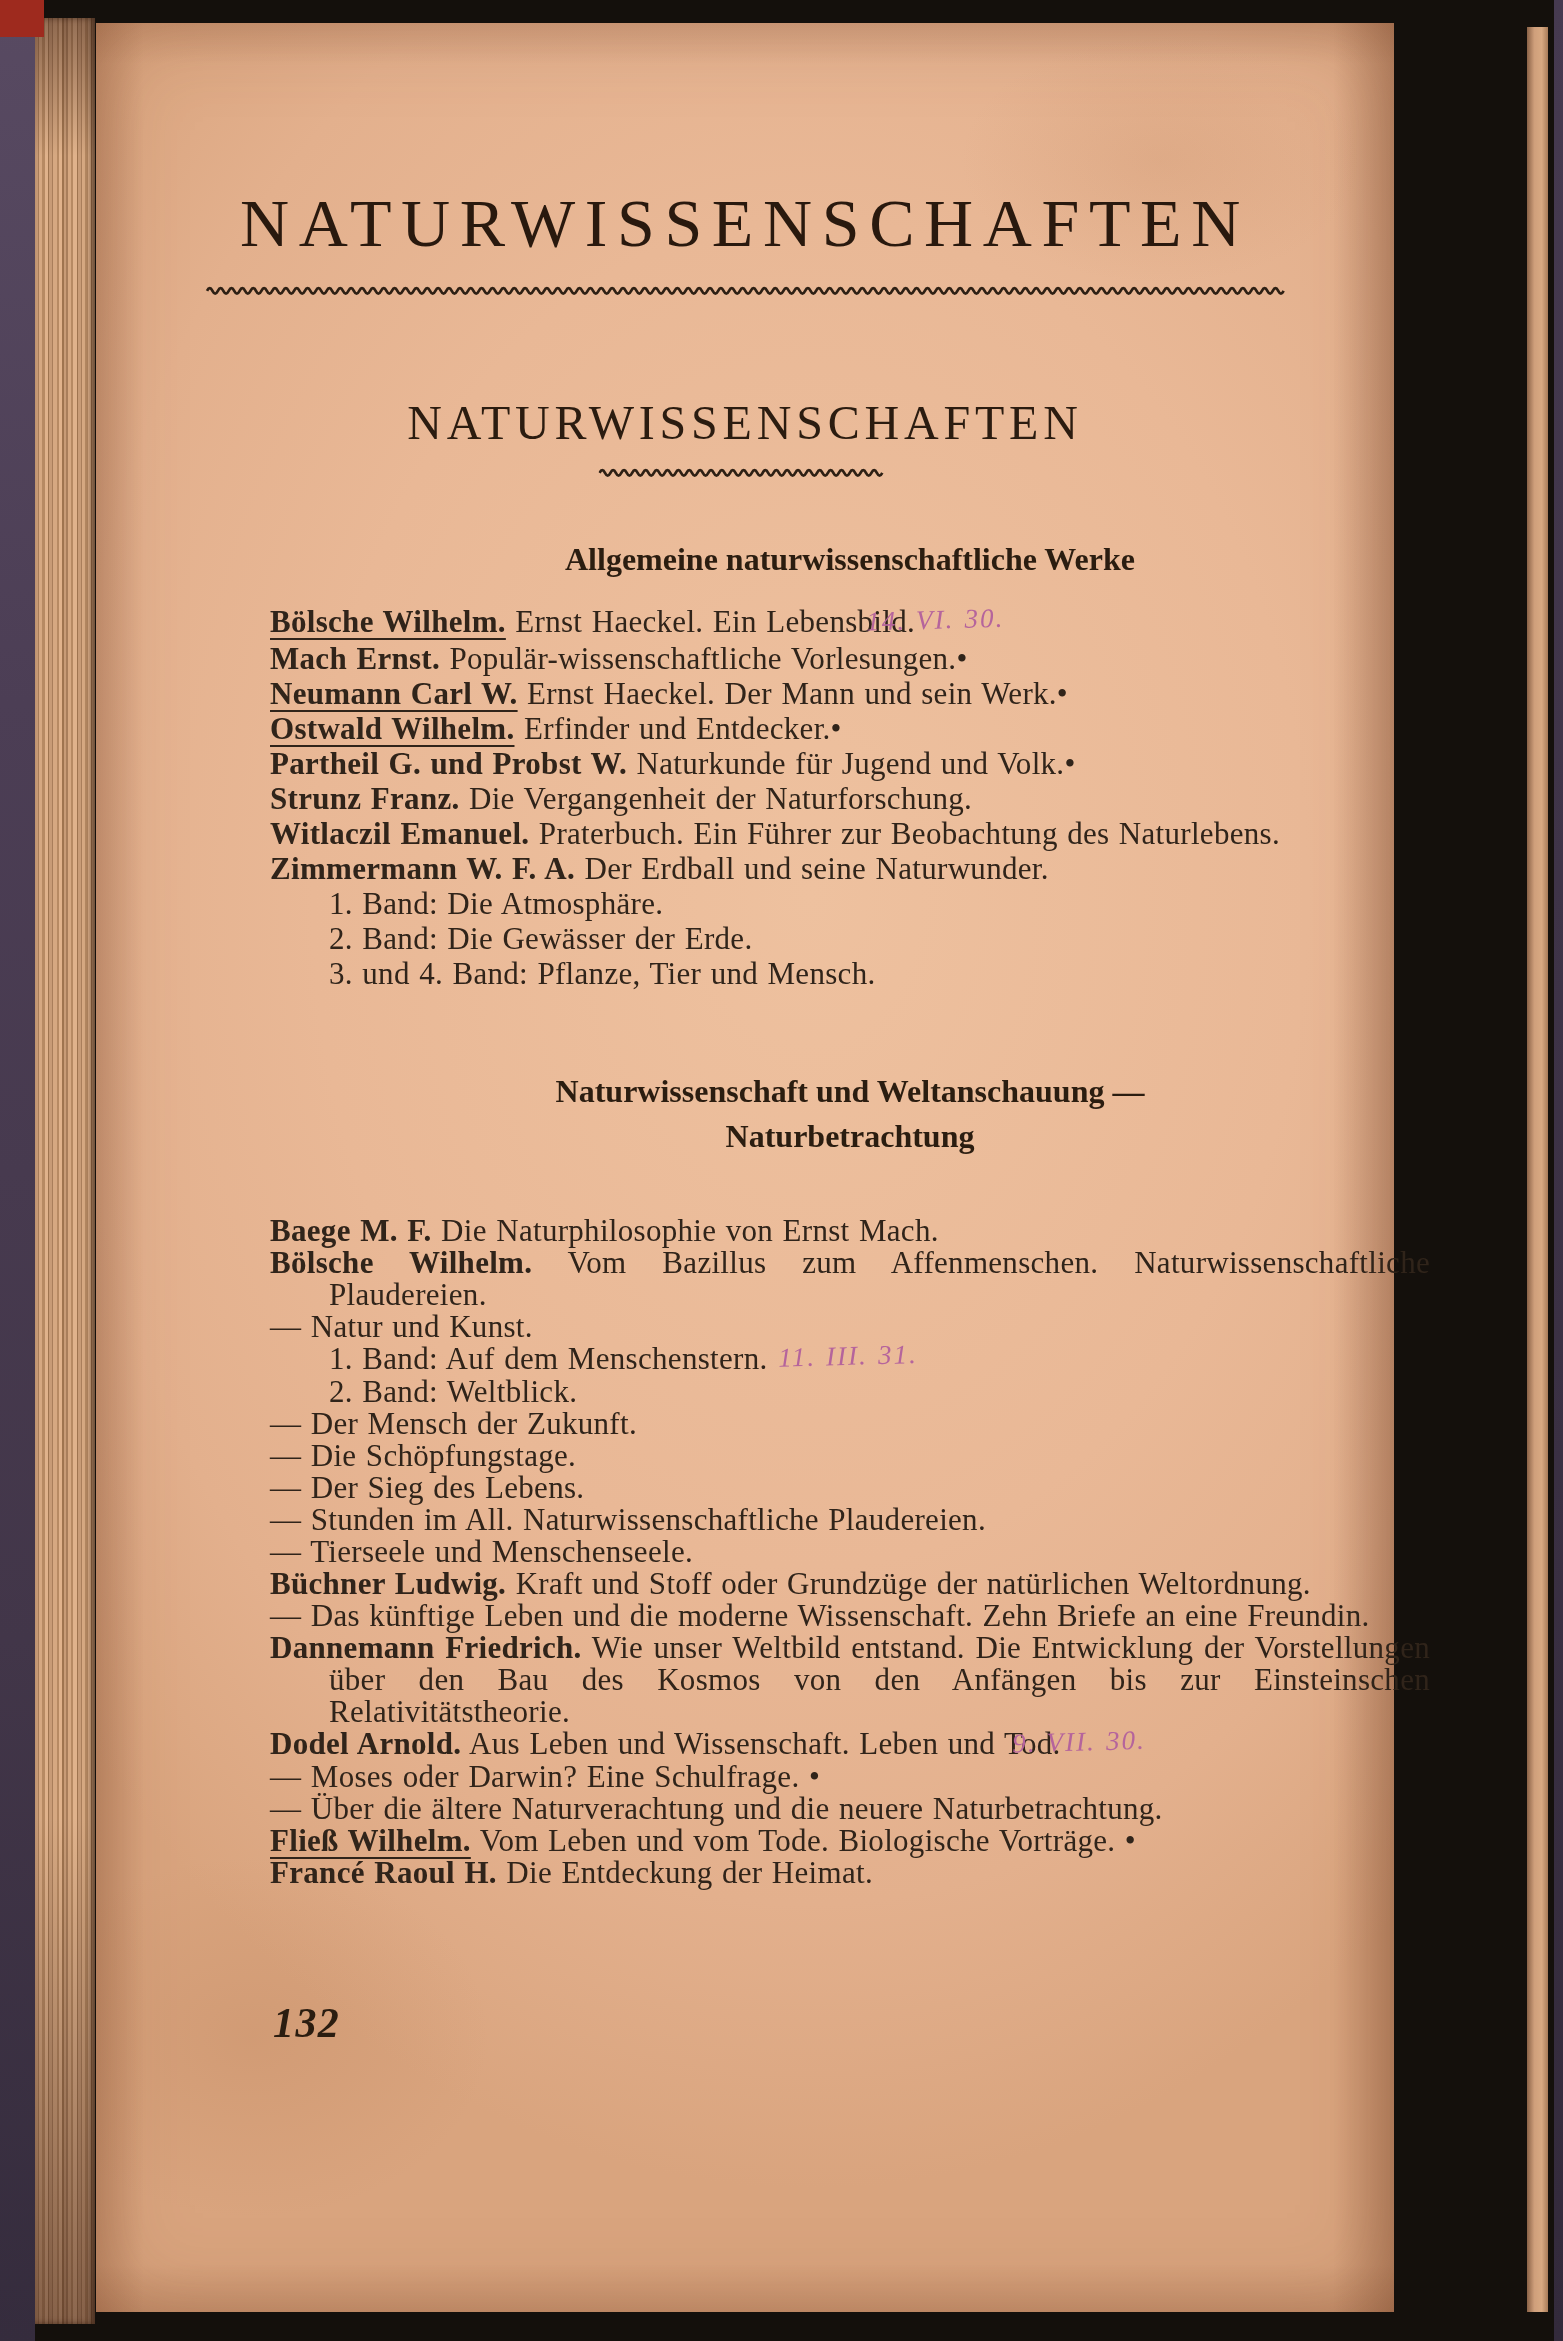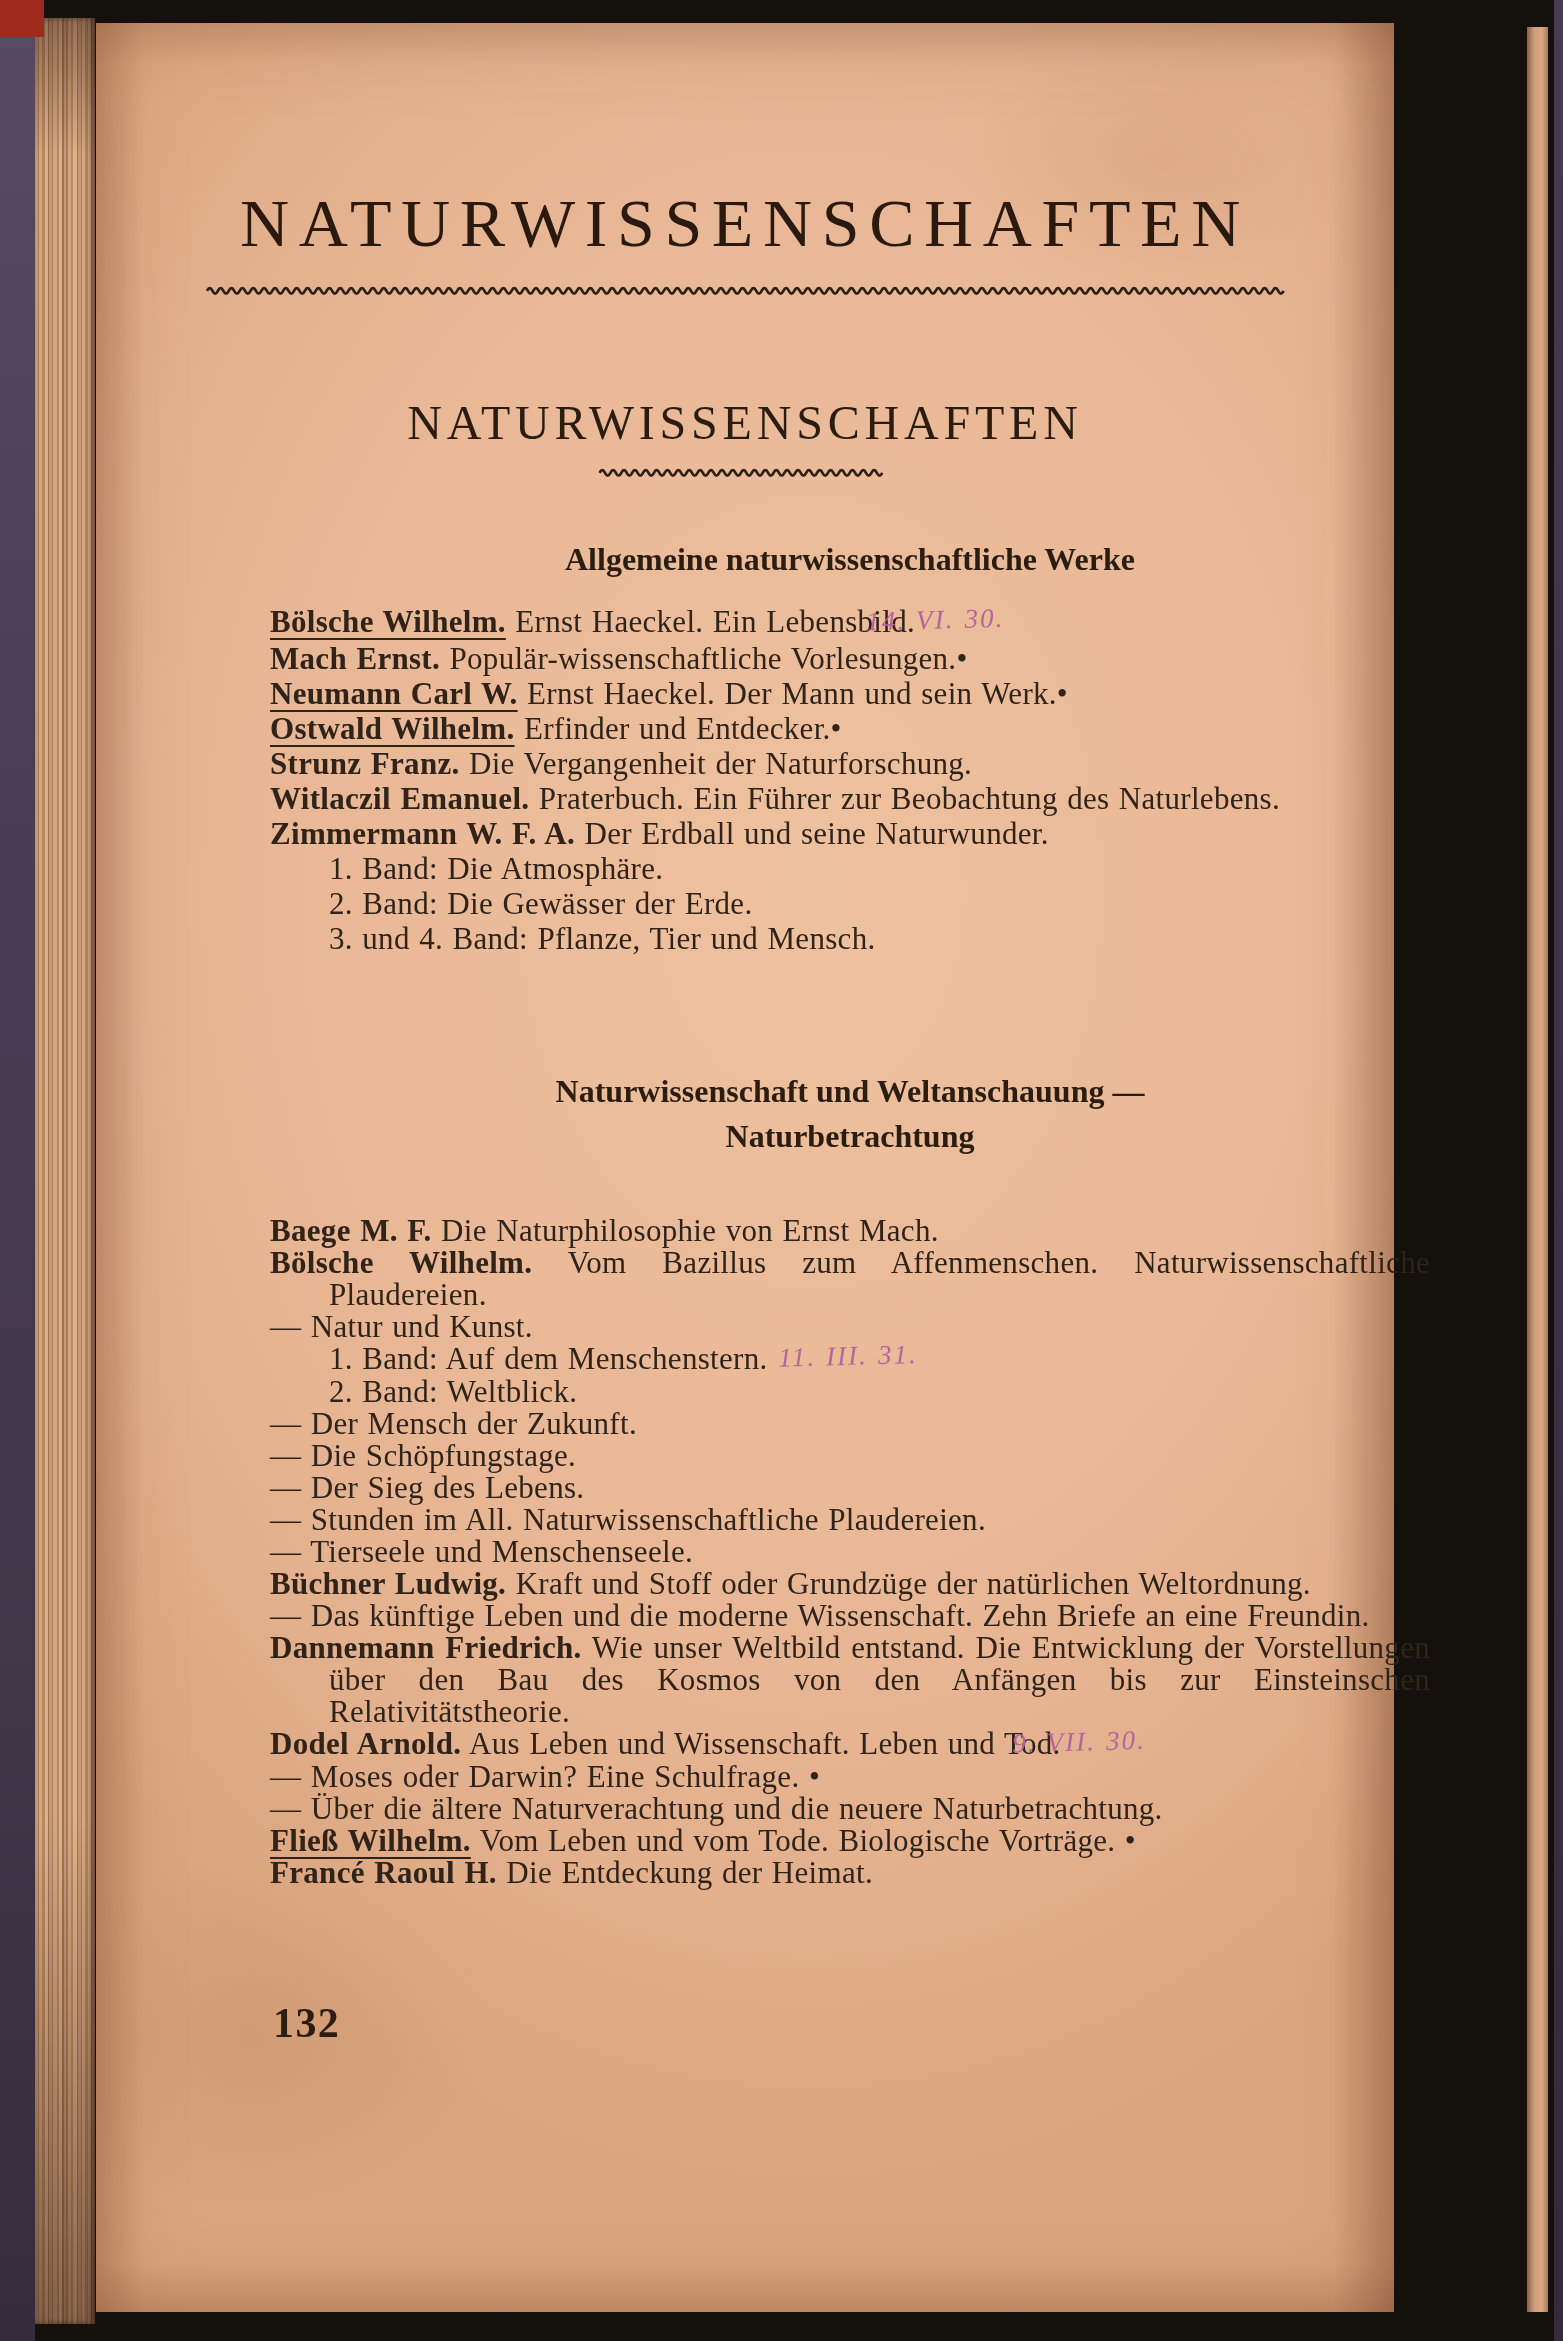--- a/index.html
+++ b/index.html
@@ -51,21 +51,21 @@
   .s1{top:581px;line-height:35px;}
   .s2{top:1192px;line-height:32px;}
   .entry{margin:0;padding-left:59px;text-indent:-59px;text-align:justify;}
   .subitem{margin:0;padding-left:59px;text-indent:0;text-align:left;}
   .author{font-weight:bold;}
   .underline{text-decoration:underline;text-decoration-thickness:2px;text-underline-offset:5.5px;}
   .dash{font-weight:normal;}
   .hand{color:#b5649c;font-style:italic;font-size:27px;letter-spacing:2px;white-space:nowrap;
         position:relative;top:-4.1px;display:inline-block;transform:rotate(-1.5deg);}
   .pagenum{position:absolute;top:1976px;left:177px;font-size:42px;font-weight:bold;
-        color:#2b1d10;letter-spacing:1.4px;}
+        font-style:italic;color:#2b1d10;letter-spacing:1.4px;}
 </style>
 </head>
 <body>
 
 <div class="scene">
   <div class="cover-left"></div>
   <div class="edges"></div>
   <div class="red-patch"></div>
 
   <div class="page">
@@ -78,20 +78,21 @@
     <svg class="wave w2" width="293" height="13.6" viewBox="0 0 430 20">
         <path d="M1 10 q4 -8 8 0 q4 8 8 0 q4 -8 8 0 q4 8 8 0 q4 -8 8 0 q4 8 8 0 q4 -8 8 0 q4 8 8 0 q4 -8 8 0 q4 8 8 0 q4 -8 8 0 q4 8 8 0 q4 -8 8 0 q4 8 8 0 q4 -8 8 0 q4 8 8 0 q4 -8 8 0 q4 8 8 0 q4 -8 8 0 q4 8 8 0 q4 -8 8 0 q4 8 8 0 q4 -8 8 0 q4 8 8 0 q4 -8 8 0 q4 8 8 0 q4 -8 8 0 q4 8 8 0 q4 -8 8 0 q4 8 8 0 q4 -8 8 0 q4 8 8 0 q4 -8 8 0 q4 8 8 0 q4 -8 8 0 q4 8 8 0 q4 -8 8 0 q4 8 8 0 q4 -8 8 0 q4 8 8 0 q4 -8 8 0 q4 8 8 0 q4 -8 8 0 q4 8 8 0 q4 -8 8 0 q4 8 8 0 q4 -8 8 0 q4 8 8 0 q4 -8 8 0 q4 8 8 0 q4 -8 8 0 q4 8 8 0" fill="none" stroke="#2e2014" stroke-width="4"></path>
       </svg>
 
     <div class="h3 h3a">Allgemeine naturwissenschaftliche Werke</div>
     <div class="entries s1" id="entries1">
         <p class="entry"><span class="author underline">Bölsche Wilhelm.</span> <span>Ernst Haeckel. Ein Lebensbild.</span><span class="hand">&nbsp;14. VI. 30.</span></p>
         <p class="entry"><span class="author">Mach Ernst.</span> <span>Populär-wissenschaftliche Vorlesungen.•</span></p>
         <p class="entry"><span class="author underline">Neumann Carl W.</span> <span>Ernst Haeckel. Der Mann und sein Werk.•</span></p>
         <p class="entry"><span class="author underline">Ostwald Wilhelm.</span> <span>Erfinder und Entdecker.•</span></p>
+        <p class="entry"><span class="author">Partheil G. und Probst W.</span> <span>Naturkunde für Jugend und Volk.•</span></p>
         <p class="entry"><span class="author">Strunz Franz.</span> <span>Die Vergangenheit der Naturforschung.</span></p>
         <p class="entry"><span class="author">Witlaczil Emanuel.</span> <span>Praterbuch. Ein Führer zur Beobachtung des Naturlebens.</span></p>
         <p class="entry"><span class="author">Zimmermann W. F. A.</span> <span>Der Erdball und seine Naturwunder.</span></p>
         <p class="subitem"><span>1. Band: Die Atmosphäre.</span></p>
         <p class="subitem"><span>2. Band: Die Gewässer der Erde.</span></p>
         <p class="subitem"><span>3. und 4. Band: Pflanze, Tier und Mensch.</span></p>
       </div>
 
     <div class="h3 h3b">
       <div>Naturwissenschaft und Weltanschauung —</div>

